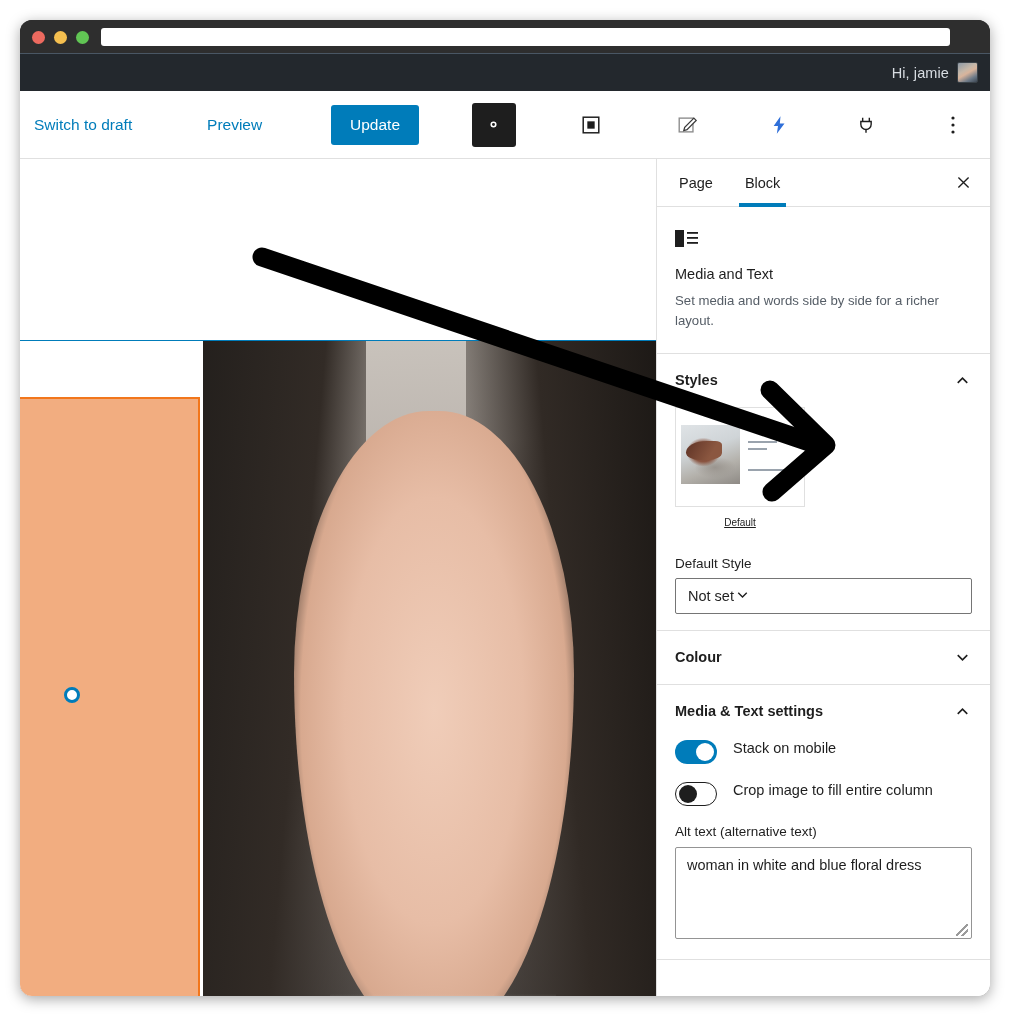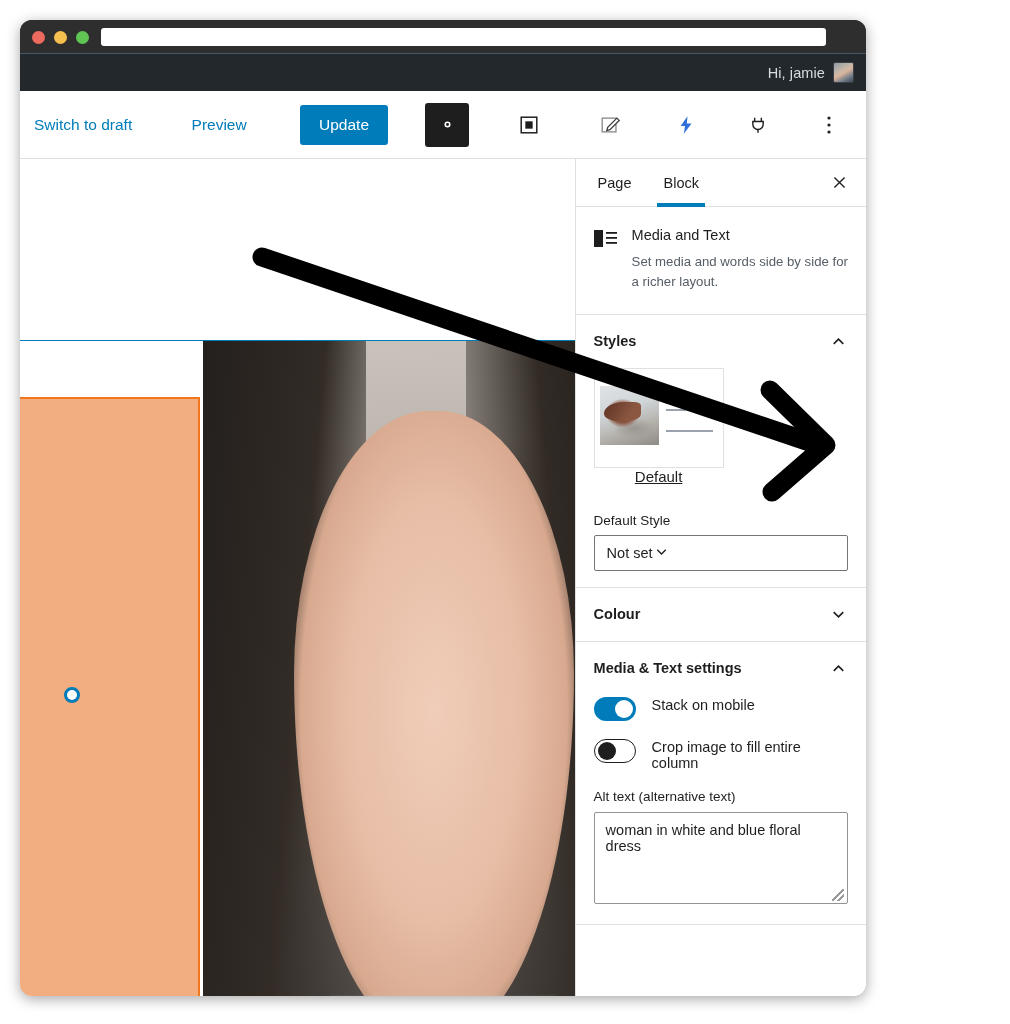--- a/index.html
+++ b/index.html
@@ -7,21 +7,21 @@
     width: 1010px; height: 1024px;
     background: #ffffff;
     font-family: "Liberation Sans", sans-serif;
     overflow: hidden;
   }
   #root { position: relative; width: 1010px; height: 1024px; background:#fff; }
 
   
   .window {
     position: absolute; left: 20px; top: 20px;
-    width: 846px; height: 976px;
+    width: 970px; height: 976px;
     background: #2e2e2e;
     border-radius: 12px;
     overflow: hidden;
     box-shadow: 0 3px 14px rgba(0,0,0,.35);
   }
   .titlebar {
     position: relative; height: 34px; background: #2e2e2e;
     display: flex; align-items: center; padding: 0 12px;
   }
   .lights { display: flex; gap: 9px; margin-right: 12px; }
@@ -143,21 +143,21 @@
   .tab.selected::after {
     content:""; position:absolute; left:10px; right:10px; bottom:-1px;
     height:4px; background:#007cba;
   }
   .tab-close {
     margin-left: auto; display:flex; align-items:center;
     padding: 0 18px; color:#1e1e1e;
   }
 
   .panel { border-bottom: 1px solid #e0e0e0; }
-  .blockcard { padding: 20px 18px 22px 18px; display:flex; gap: 14px; }
+  .blockcard { padding: 20px 18px 22px 18px; display:flex; gap: 14px; flex-direction: column; }
   .blockcard-icon { width: 24px; flex: none; padding-top:2px; }
   .blockcard-title { font-size: 14.5px; color:#1e1e1e; margin-bottom: 9px; }
   .blockcard-desc { font-size: 13.2px; color:#555d66; line-height: 1.5; }
 
   .panel-head {
     display:flex; align-items:center; justify-content:space-between;
     padding: 17px 18px; font-size: 14.5px; font-weight: bold; color:#1e1e1e;
   }
   .chev { color:#1e1e1e; display:flex; }
 
@@ -178,21 +178,21 @@
       linear-gradient(160deg, #dfe3e6 0%, #cfd4d7 40%, #b3b0aa 70%, #8e8a85 100%);
   }
   .bird::after {
     content:""; position:absolute; left:8%; top:26%; width:62%; height:34%;
     border-radius: 60% 20% 40% 40%;
     background: linear-gradient(120deg,#5e3225 0%, #8b5740 70%);
   }
   .thumb-lines { position:absolute; }
   .tline { height: 2px; background: #9aa3ad; margin-bottom: 5px; }
   .style-label {
-    text-align:center; font-size: 15px; color:#1e1e1e;  text-decoration: underline;
+    text-align:center; font-size: 10px; color:#1e1e1e; margin-top: 10px; text-decoration: underline;
   }
   .style-label.bold { font-weight: bold; }
 
   .field-label { font-size: 13.5px; color:#1e1e1e; margin: 28px 0 7px 0; }
   .select {
     height: 36px; border: 1px solid #757575; border-radius: 2px;
     display:flex; align-items:center; justify-content:flex-start;
     padding: 0 10px 0 12px; font-size: 14.5px; color:#1e1e1e;
     background:#fff;
   }

